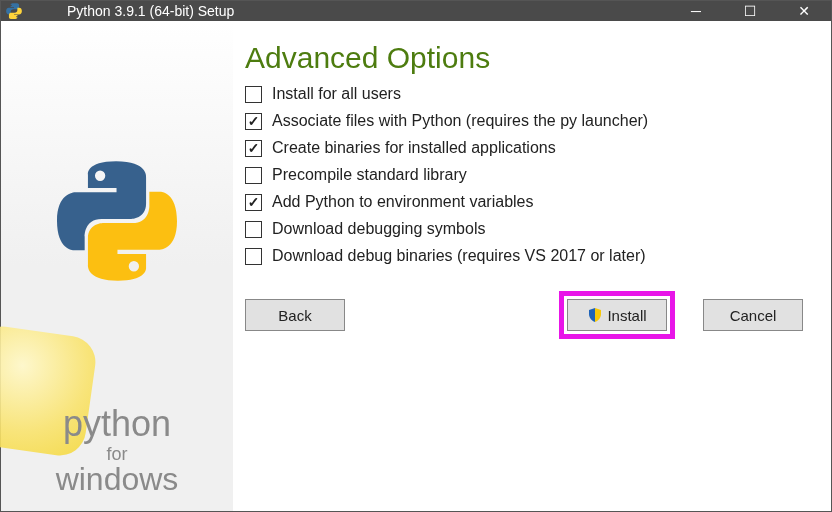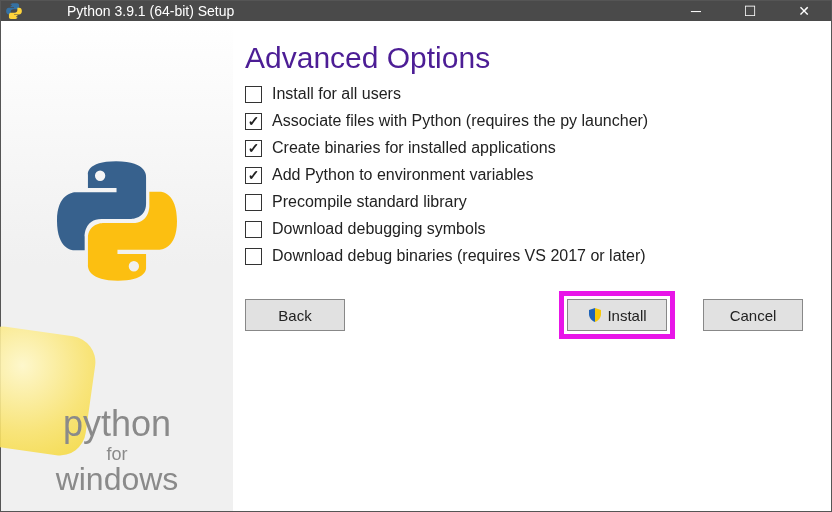--- a/index.html
+++ b/index.html
@@ -88,21 +88,21 @@
   .brand .p3 { font-size: 32px; font-weight: 300; }
   .main {
     flex: 1;
     padding: 20px 28px 18px 12px;
     display: flex;
     flex-direction: column;
   }
   .main h1 {
     font-size: 30px;
     font-weight: 400;
-    color: #4c1d95;
+    color: #4d7c0f;
     margin-bottom: 10px;
   }
   .opts { display: flex; flex-direction: column; gap: 9px; }
   .opt {
     display: flex; align-items: center;
     font-size: 16px;
     color: #222;
   }
   .chk {
     width: 17px; height: 17px;
@@ -223,26 +223,26 @@
         </label>
         <label class="opt">
           <span class="chk checked"></span>
           <span>Associate files with Python (requires the py launcher)</span>
         </label>
         <label class="opt">
           <span class="chk checked"></span>
           <span>Create binaries for installed applications</span>
         </label>
         <label class="opt">
+          <span class="chk"></span>
+          <span>Precompile standard library</span>
+        </label>
+        <label class="opt">
           <span class="chk checked"></span>
           <span>Add Python to environment variables</span>
-        </label>
-        <label class="opt">
-          <span class="chk"></span>
-          <span>Precompile standard library</span>
         </label>
         <label class="opt">
           <span class="chk"></span>
           <span>Download debugging symbols</span>
         </label>
         <label class="opt">
           <span class="chk"></span>
           <span>Download debug binaries (requires VS 2017 or later)</span>
         </label>
       </div>

